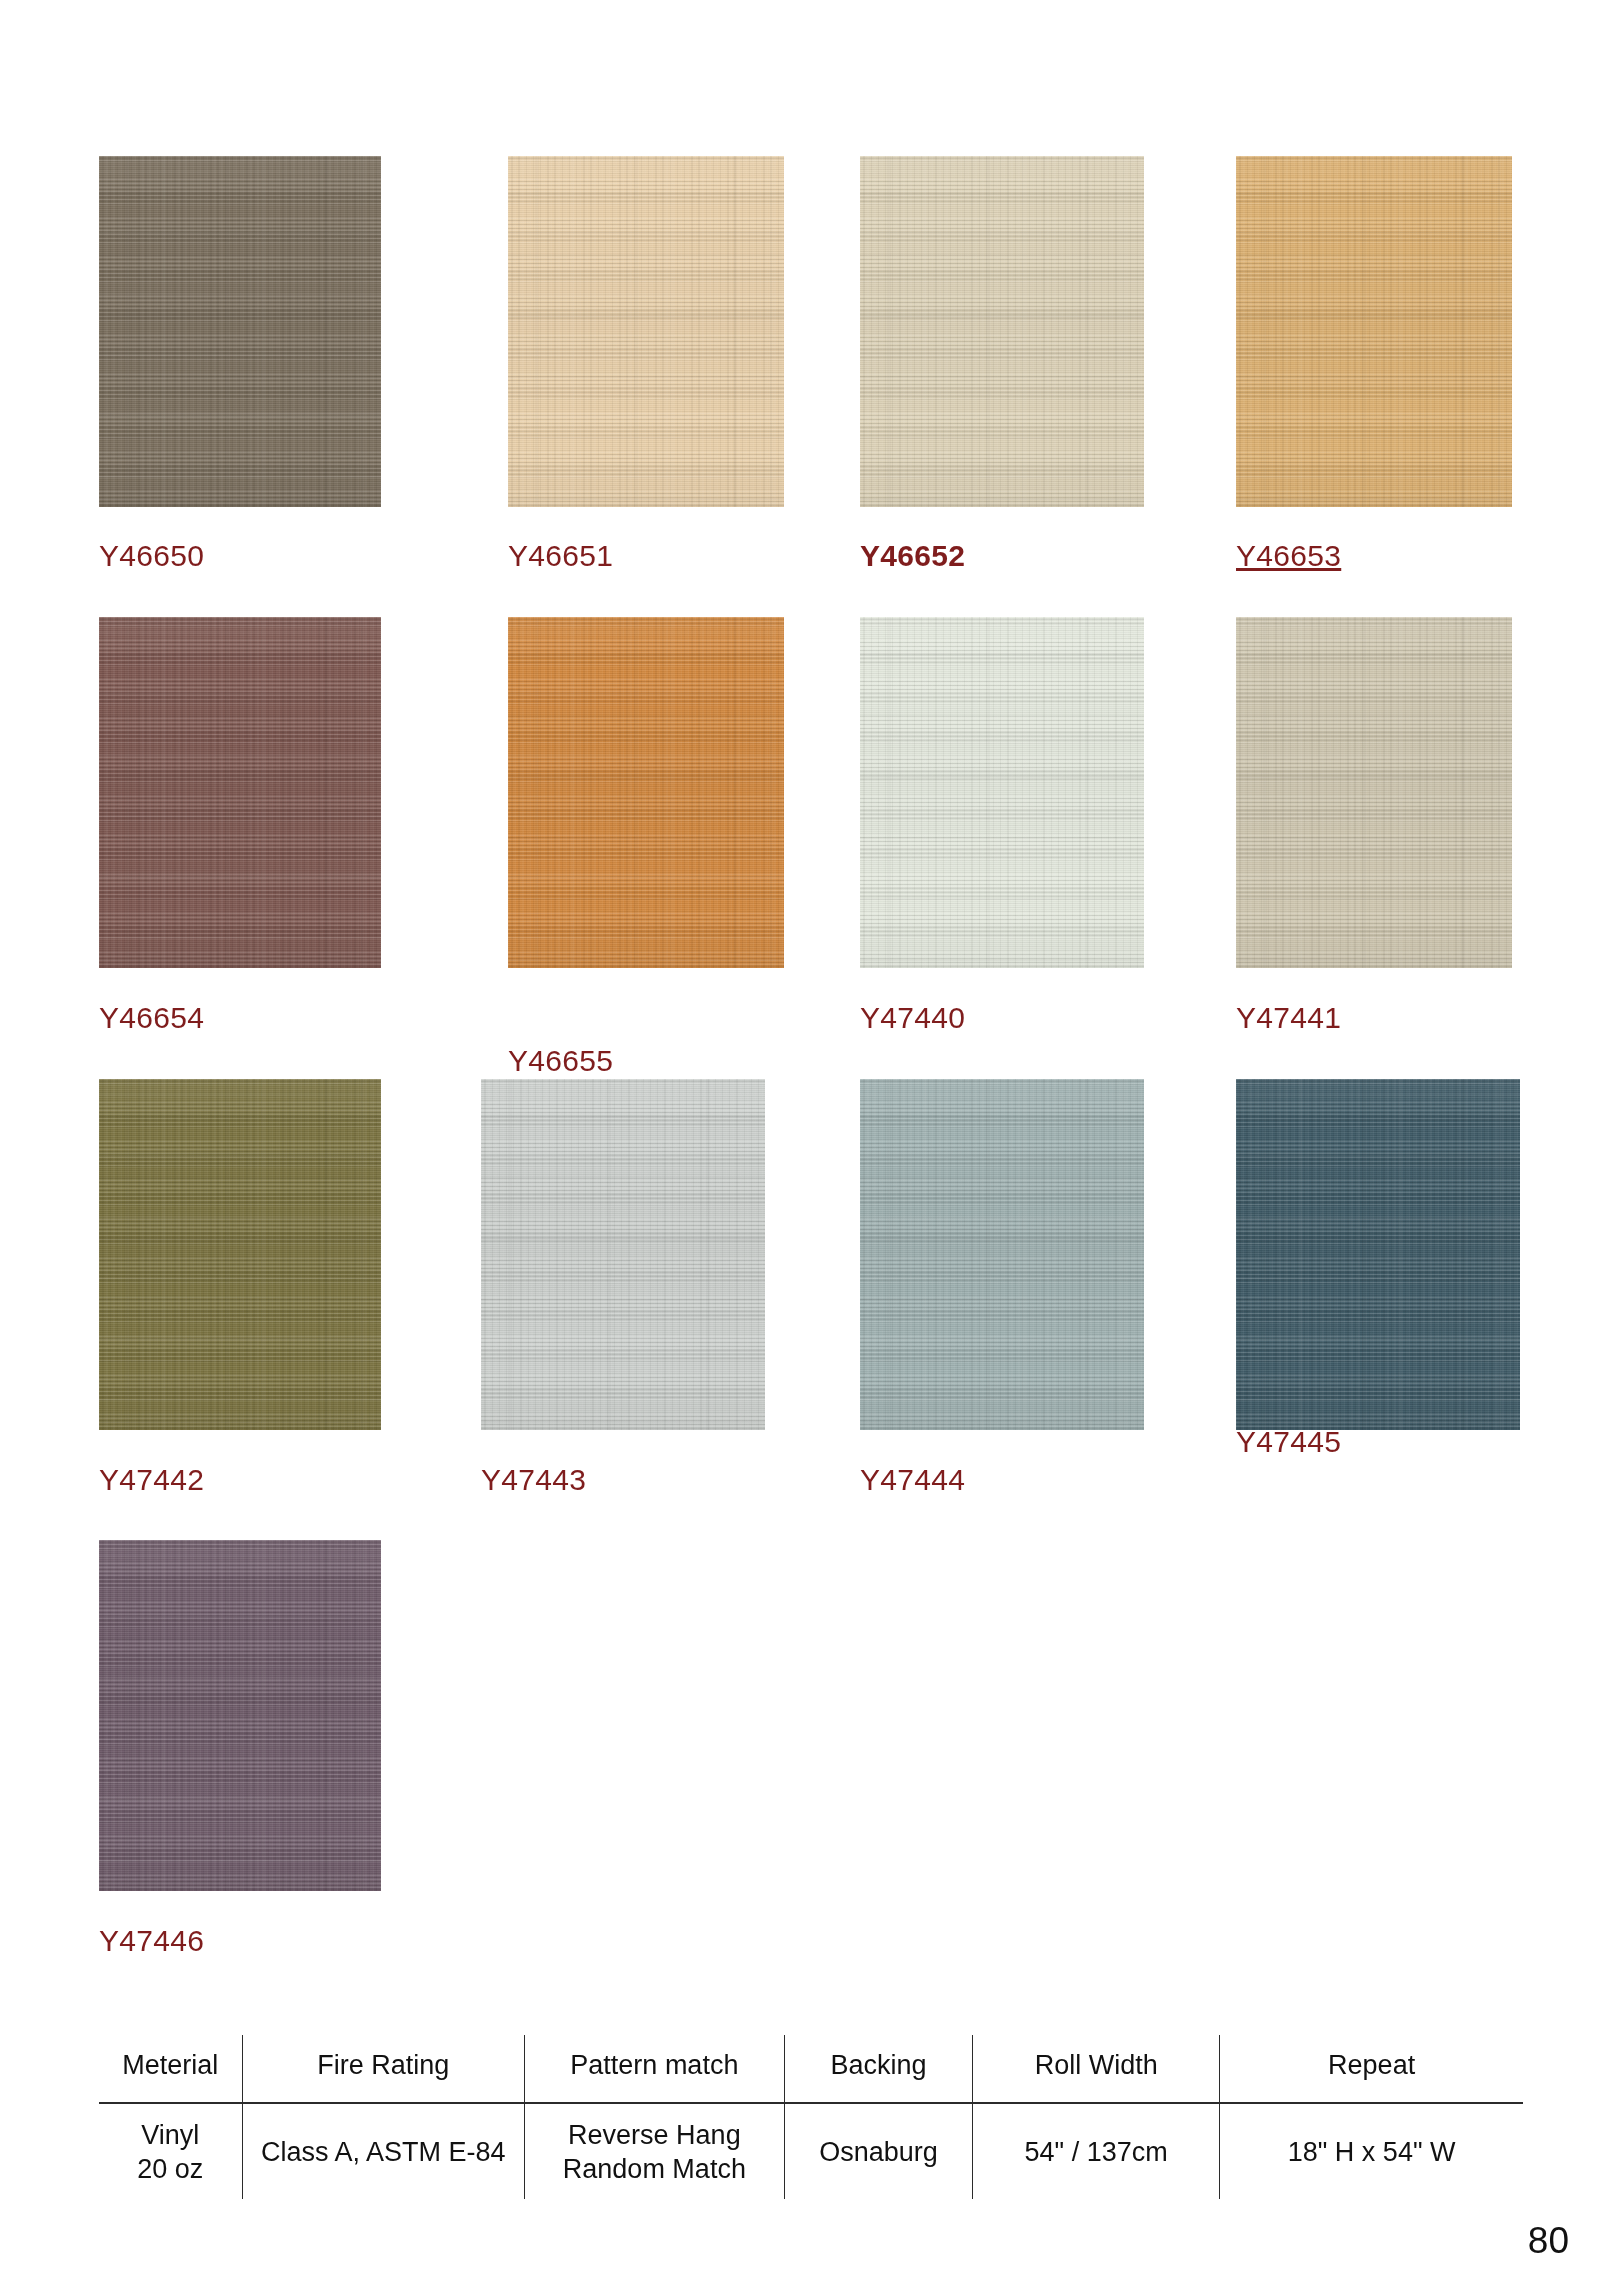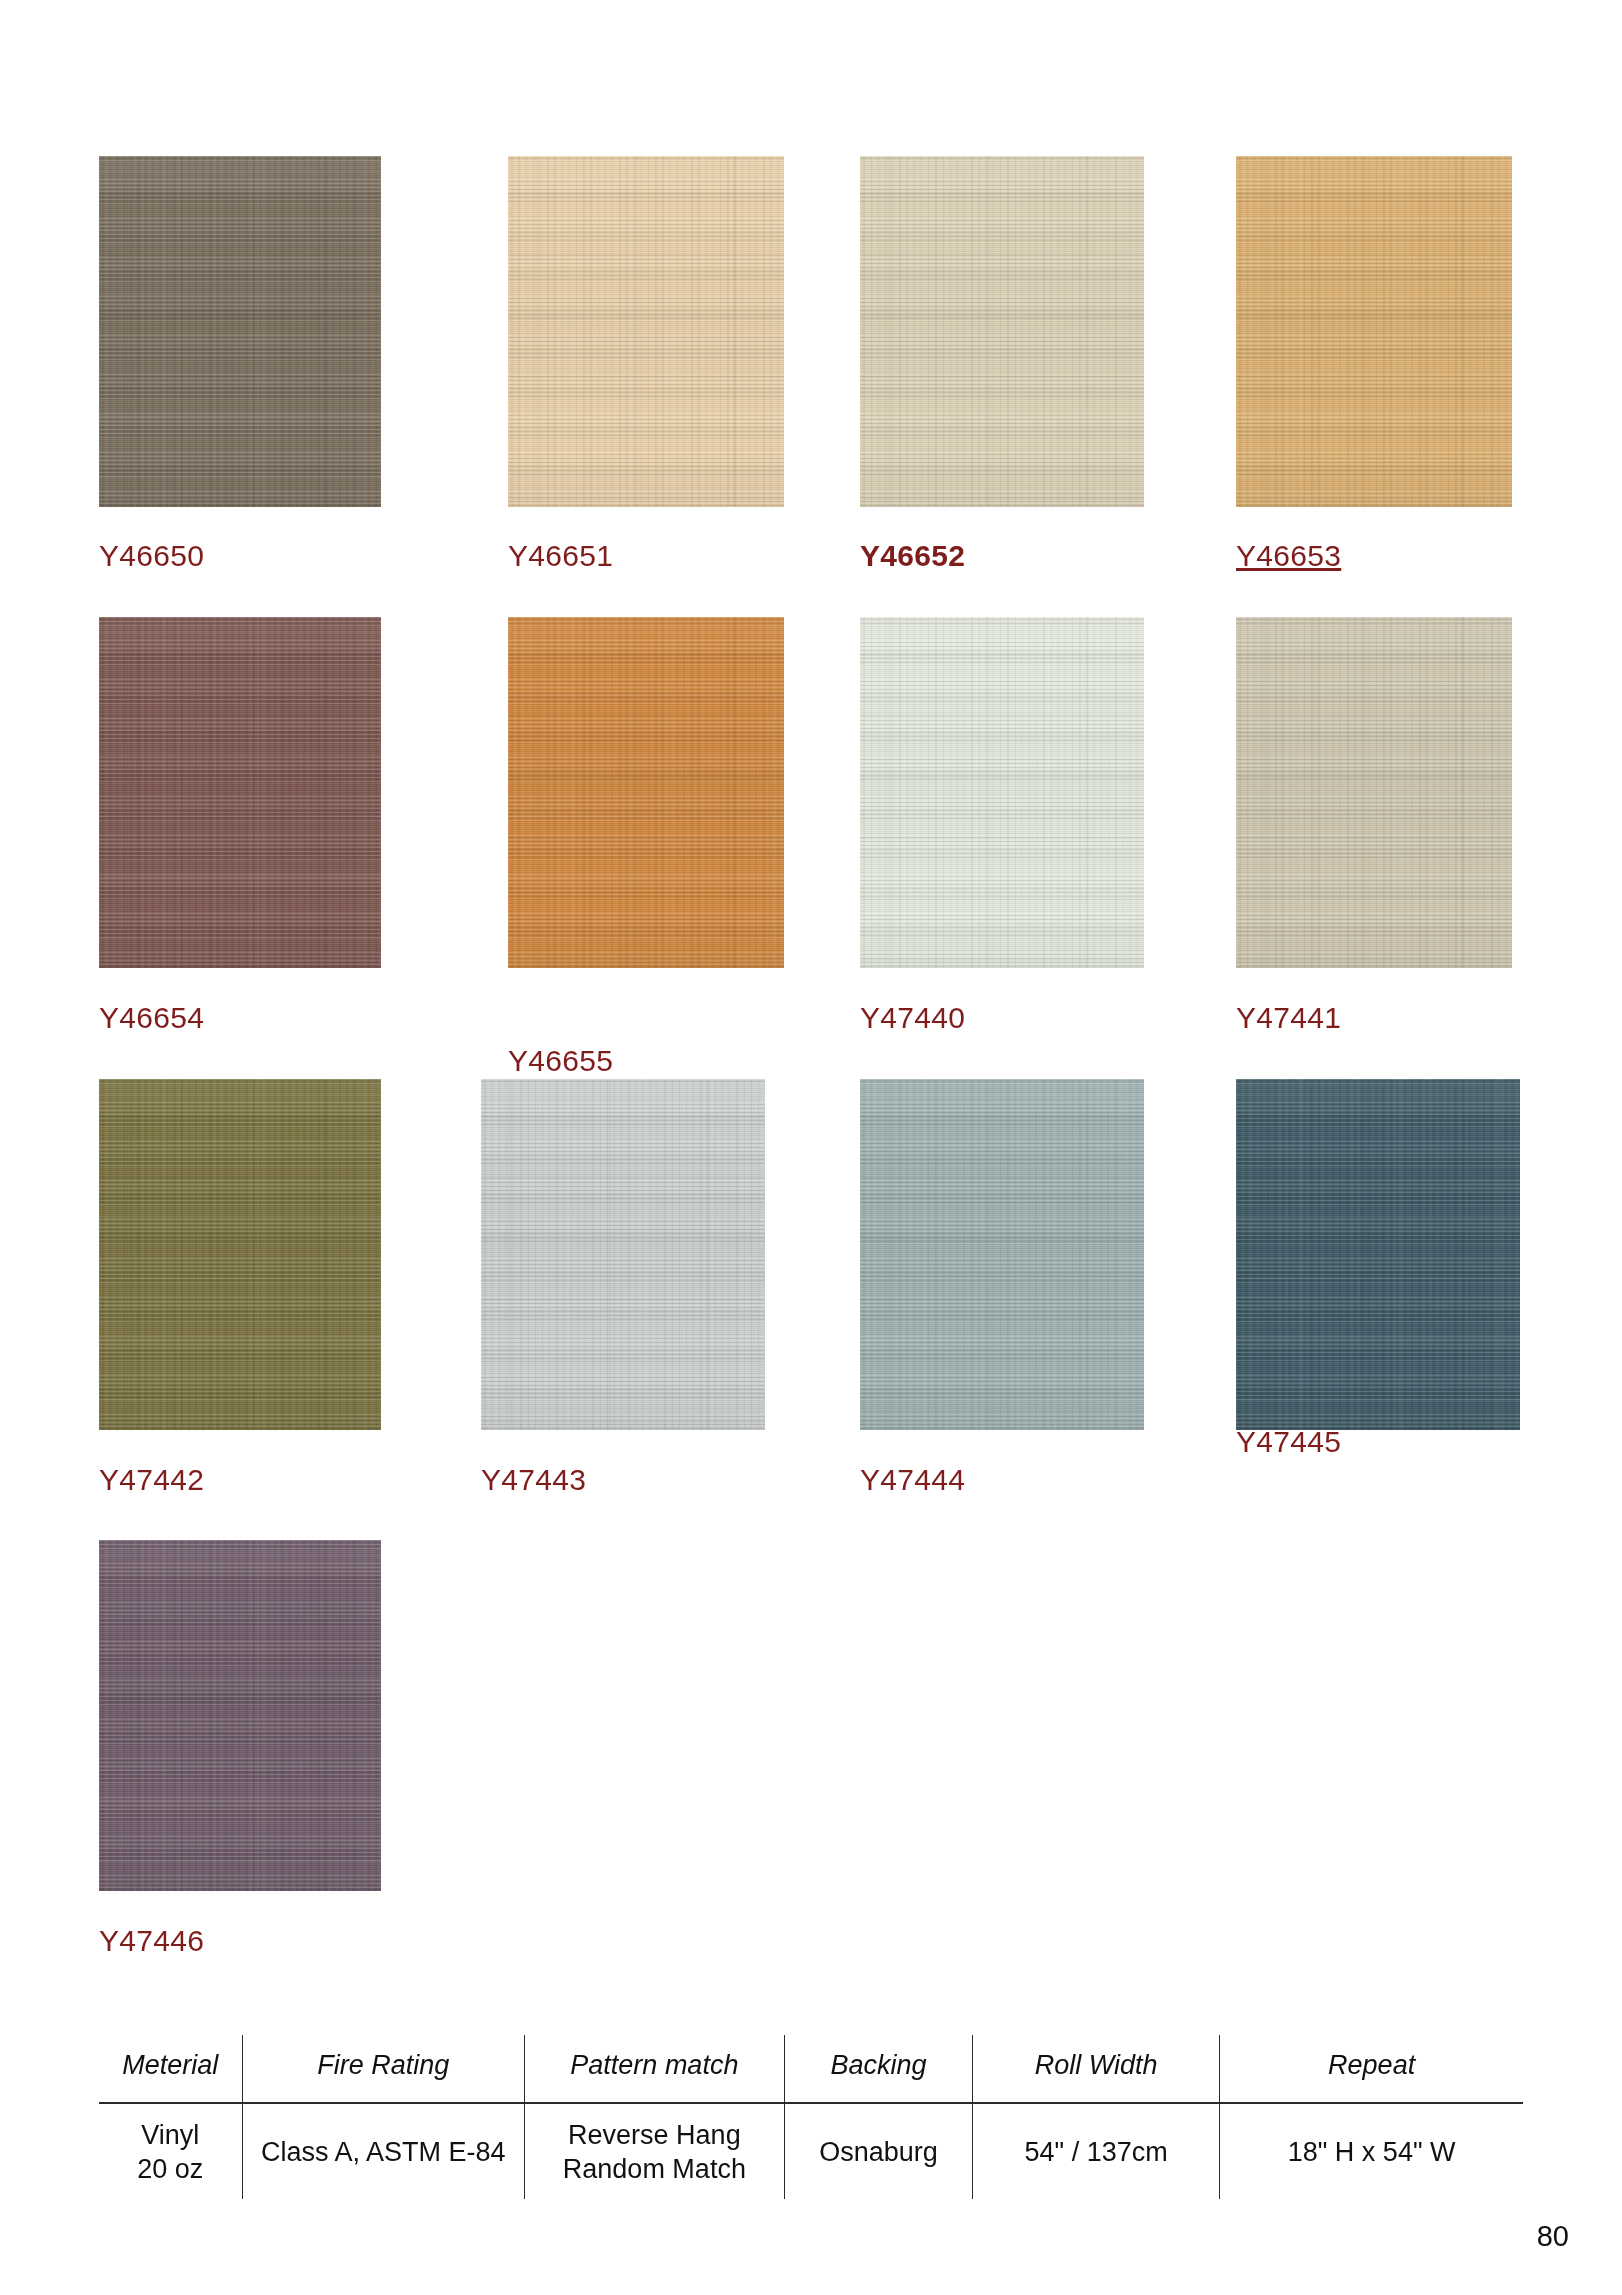--- a/index.html
+++ b/index.html
@@ -150,21 +150,20 @@
   table.spec td:first-child {
     border-left: none;
   }
   table.spec thead th {
     height: 55px;
     padding-top: 2.6px;
     padding-bottom: 9.2px;
   }
   table.spec thead tr {
     border-bottom: 2px solid #2b2b2b;
-    font-style: italic;
   }
   table.spec tbody td {
     height: 76px;
     padding-top: 10.5px;
   }
   .cell-lines span {
     display: block;
   }
 
   
@@ -173,21 +172,21 @@
   col.c2 { width: 260px; }
   col.c3 { width: 188px; }
   col.c4 { width: 247px; }
   col.c5 { width: 303px; }
 
   
   #page-number {
     position: absolute;
     right: 54px;
     top: 2222px;
-    font-size: 29px;
+    font-size: 37px;
     line-height: 1;
     color: #111111;
   }
 </style>
 </head>
 <body>
 
 <div id="swatch-grid">
     <div class="swatch-cell" style="left: 99px; top: 156px; width: 282px; height: 351px;">
       <div class="swatch-chip" style="background-color: rgb(123, 111, 94);">

